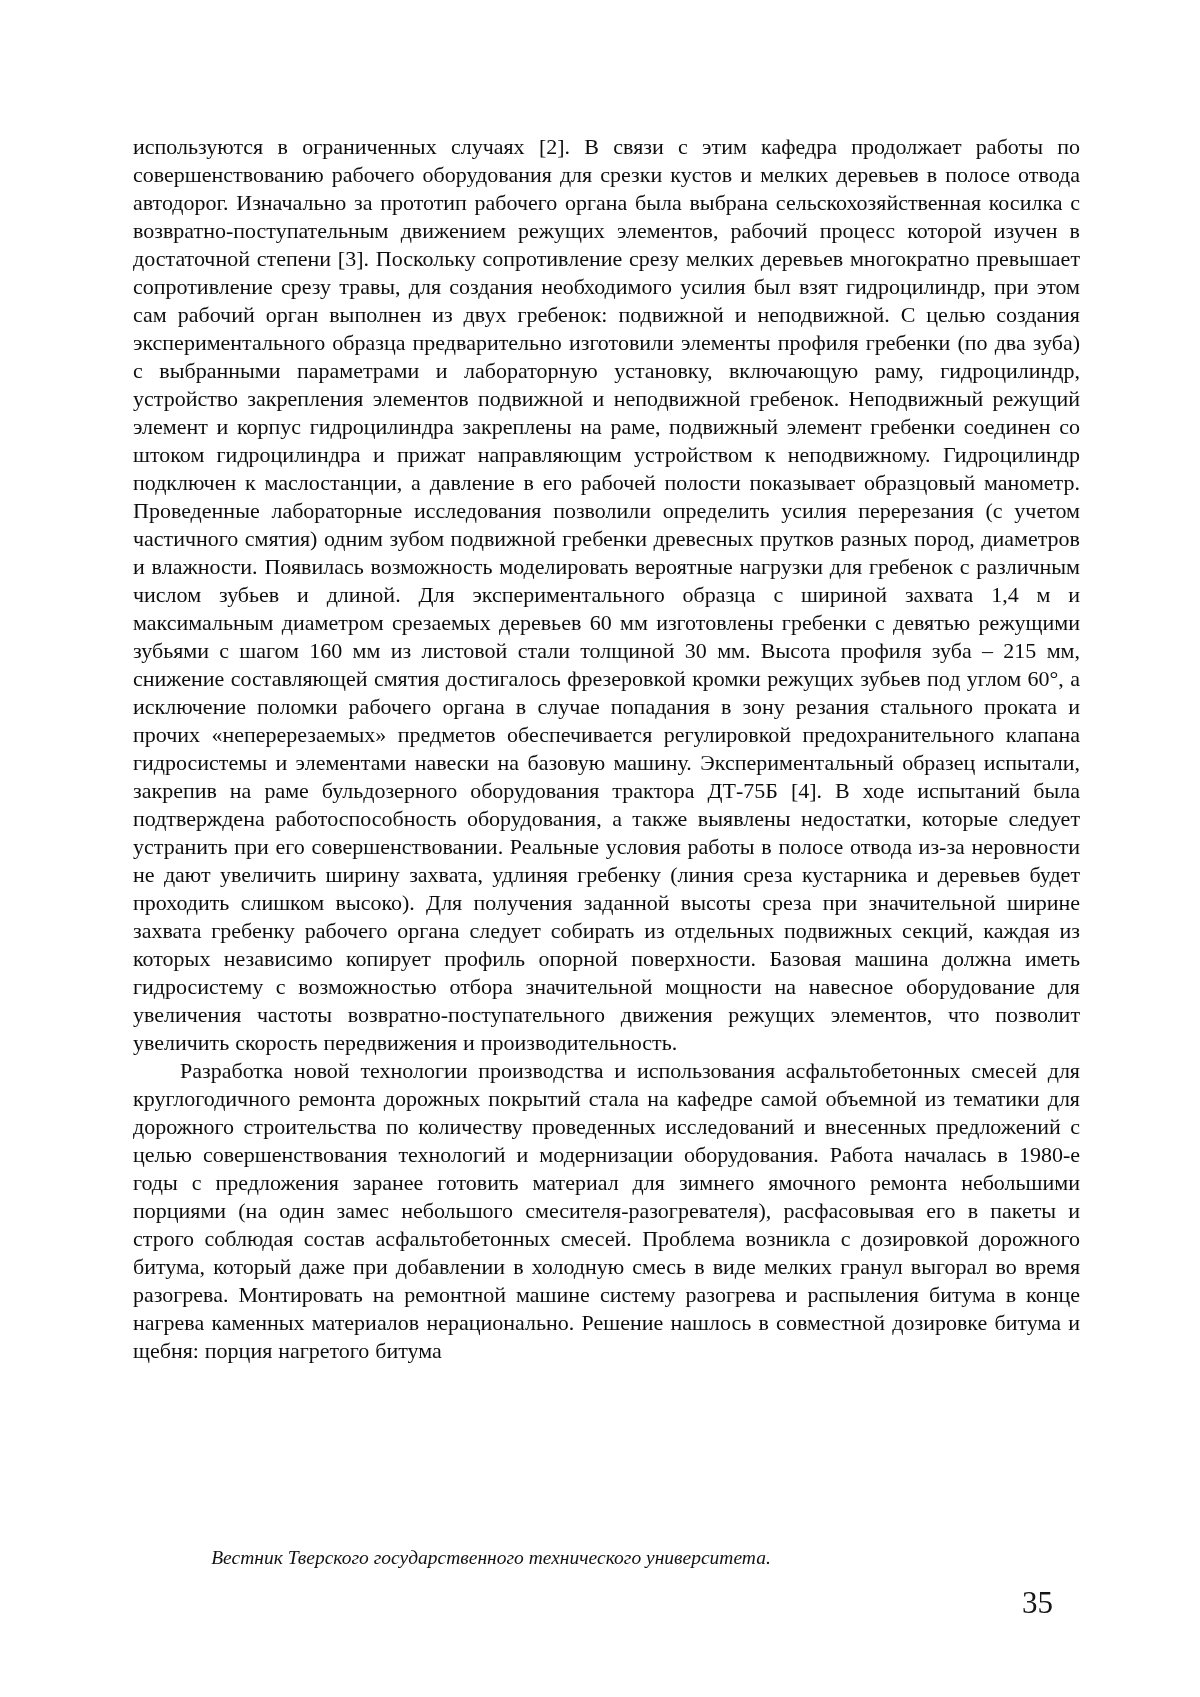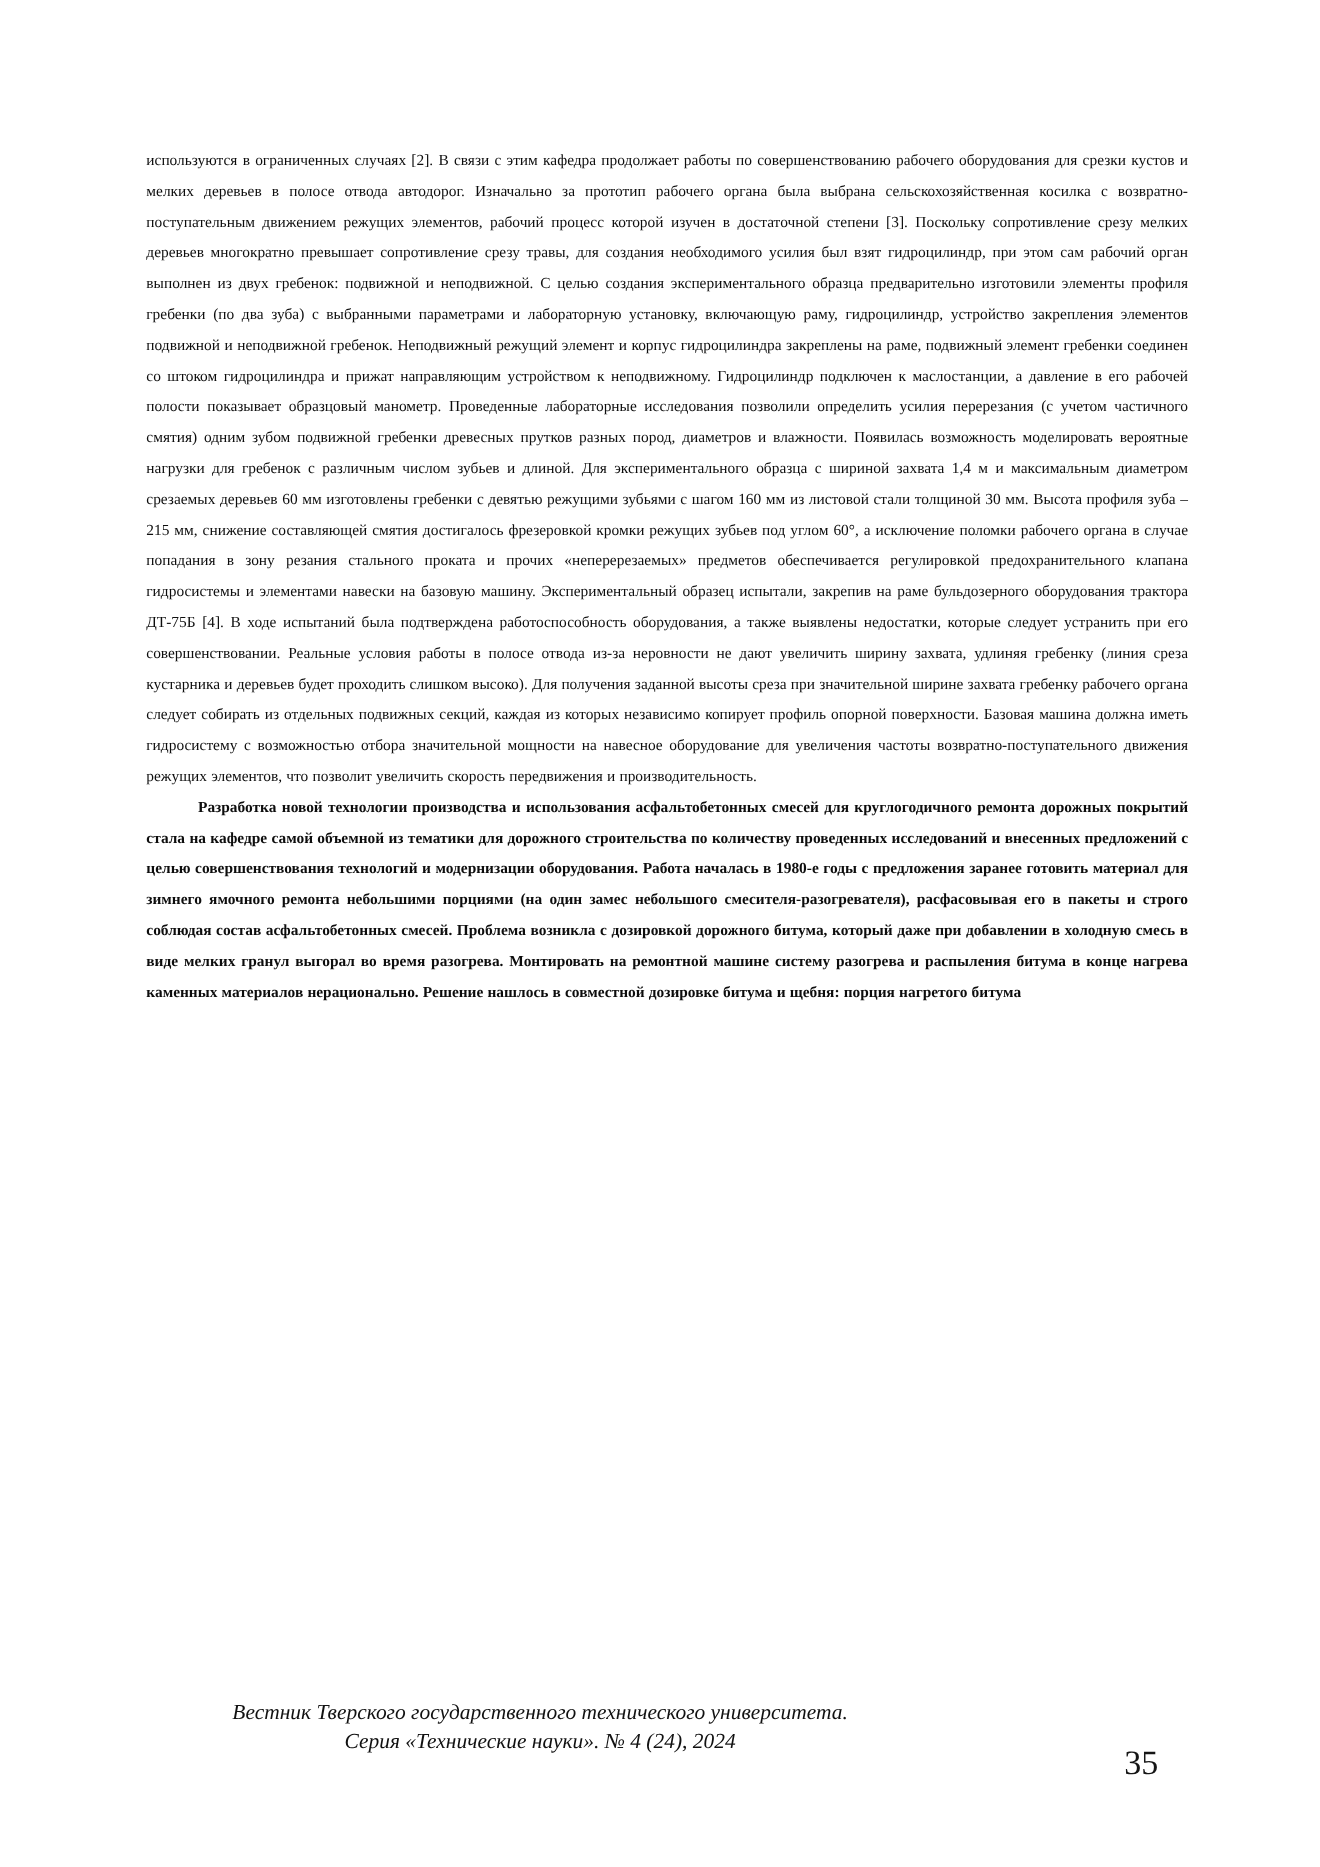--- a/index.html
+++ b/index.html
@@ -14,34 +14,33 @@
     background: #ffffff;
     overflow: hidden;
     font-family: "Liberation Serif", "DejaVu Serif", serif;
     color: #0d0d0d;
   }
   .body-text {
     position: absolute;
     left: 133px;
     top: 133px;
     width: 947px;
-    font-size: 14px;
+    font-size: 22px;
     line-height: 28px;
     text-align: justify;
     text-align-last: left;
     hyphens: none;
     word-spacing: 0.02em;
   }
   .body-text p {
     margin: 0;
     padding: 0;
   }
   .body-text p.indented {
     text-indent: 47px;
-    font-weight: bold;
   }
   .journal-footer {
     position: absolute;
     left: 0;
     top: 1545px;
     width: 982px;
     text-align: center;
     font-style: italic;
     font-size: 19.5px;
     line-height: 26px;
@@ -61,18 +60,17 @@
 
 <div class="page">
 
   <div class="body-text">
     <p>используются в ограниченных случаях [2]. В связи с этим кафедра продолжает работы по совершенствованию рабочего оборудования для срезки кустов и мелких деревьев в полосе отвода автодорог. Изначально за прототип рабочего органа была выбрана сельскохозяйственная косилка с возвратно-поступательным движением режущих элементов, рабочий процесс которой изучен в достаточной степени [3]. Поскольку сопротивление срезу мелких деревьев многократно превышает сопротивление срезу травы, для создания необходимого усилия был взят гидроцилиндр, при этом сам рабочий орган выполнен из двух гребенок: подвижной и неподвижной. С целью создания экспериментального образца предварительно изготовили элементы профиля гребенки (по два зуба) с выбранными параметрами и лабораторную установку, включающую раму, гидроцилиндр, устройство закрепления элементов подвижной и неподвижной гребенок. Неподвижный режущий элемент и корпус гидроцилиндра закреплены на раме, подвижный элемент гребенки соединен со штоком гидроцилиндра и прижат направляющим устройством к неподвижному. Гидроцилиндр подключен к маслостанции, а давление в его рабочей полости показывает образцовый манометр. Проведенные лабораторные исследования позволили определить усилия перерезания (с учетом частичного смятия) одним зубом подвижной гребенки древесных прутков разных пород, диаметров и влажности. Появилась возможность моделировать вероятные нагрузки для гребенок с различным числом зубьев и длиной. Для экспериментального образца с шириной захвата 1,4 м и максимальным диаметром срезаемых деревьев 60 мм изготовлены гребенки с девятью режущими зубьями с шагом 160 мм из листовой стали толщиной 30 мм. Высота профиля зуба – 215 мм, снижение составляющей смятия достигалось фрезеровкой кромки режущих зубьев под углом 60°, а исключение поломки рабочего органа в случае попадания в зону резания стального проката и прочих «неперерезаемых» предметов обеспечивается регулировкой предохранительного клапана гидросистемы и элементами навески на базовую машину. Экспериментальный образец испытали, закрепив на раме бульдозерного оборудования трактора ДТ-75Б [4]. В ходе испытаний была подтверждена работоспособность оборудования, а также выявлены недостатки, которые следует устранить при его совершенствовании. Реальные условия работы в полосе отвода из-за неровности не дают увеличить ширину захвата, удлиняя гребенку (линия среза кустарника и деревьев будет проходить слишком высоко). Для получения заданной высоты среза при значительной ширине захвата гребенку рабочего органа следует собирать из отдельных подвижных секций, каждая из которых независимо копирует профиль опорной поверхности. Базовая машина должна иметь гидросистему с возможностью отбора значительной мощности на навесное оборудование для увеличения частоты возвратно-поступательного движения режущих элементов, что позволит увеличить скорость передвижения и производительность.</p>
     <p class="indented">Разработка новой технологии производства и использования асфальтобетонных смесей для круглогодичного ремонта дорожных покрытий стала на кафедре самой объемной из тематики для дорожного строительства по количеству проведенных исследований и внесенных предложений с целью совершенствования технологий и модернизации оборудования. Работа началась в 1980-е годы с предложения заранее готовить материал для зимнего ямочного ремонта небольшими порциями (на один замес небольшого смесителя-разогревателя), расфасовывая его в пакеты и строго соблюдая состав асфальтобетонных смесей. Проблема возникла с дозировкой дорожного битума, который даже при добавлении в холодную смесь в виде мелких гранул выгорал во время разогрева. Монтировать на ремонтной машине систему разогрева и распыления битума в конце нагрева каменных материалов нерационально. Решение нашлось в совместной дозировке битума и щебня: порция нагретого битума</p>
   </div>
 
   <div class="journal-footer">
     <div>Вестник Тверского государственного технического университета.</div>
-    <div>Серия «Технические науки». № 4 (24), 2024</div>
   </div>
 
   <div class="page-number">35</div>
 
 </div>
 
 </body></html>

